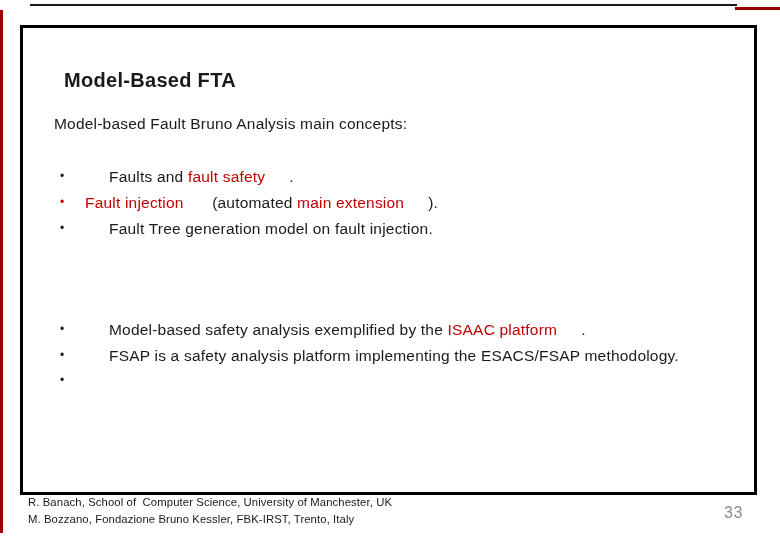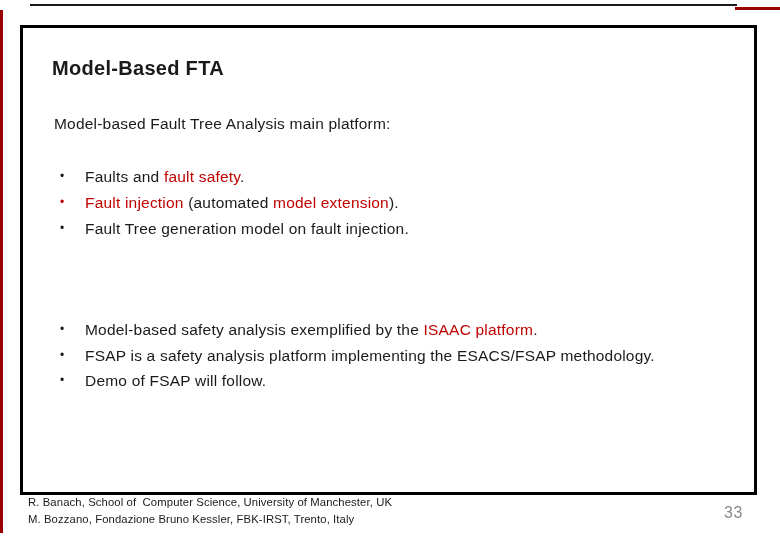--- a/index.html
+++ b/index.html
@@ -8,39 +8,39 @@
     font-family:"Liberation Sans",sans-serif;overflow:hidden;
   }
   .top-edge-line{position:absolute;left:30px;top:4px;width:707px;height:2px;background:var(--top-line);}
   .top-right-dash{position:absolute;left:735px;top:7px;width:45px;height:3px;background:var(--frame-red);}
   .left-accent{position:absolute;left:0;top:10px;width:3px;height:523px;background:var(--frame-red);}
   .frame{
     position:absolute;left:20px;top:25px;width:737px;height:470px;
     border:3px solid var(--border-black);box-sizing:border-box;background:transparent;
   }
   .title{
-    position:absolute;left:48px;top:53px;margin:4px;
+    position:absolute;left:48px;top:53px;margin:16px;
     font-size:20px;font-weight:bold;color:var(--text-black);letter-spacing:.3px;
   }
   .body-line{
     position:absolute;margin:0;font-size:15.5px;color:var(--text-black);
     letter-spacing:.2px;line-height:19px;
   }
   .intro{left:54px;top:114px;}
   .following{left:54px;top:268px;}
   .bullet-row{
     position:absolute;left:60px;display:flex;align-items:baseline;
     font-size:15.5px;color:var(--text-black);letter-spacing:.2px;line-height:19px;
   }
   .dot{
     flex:0 0 25px;width:25px;font-size:12px;color:var(--text-black);
     align-self:center;line-height:19px;
   }
   .dot[data-color="red"]{color:var(--accent-red);}
-  .seg-normal{color:var(--text-black);}
+  .seg-normal{color:var(--text-black);margin-left:24px;}
   .seg-red{color:var(--accent-red);}
   .footer-line{
     position:absolute;left:28px;margin:0;font-size:11.3px;color:#1a1a1a;
     letter-spacing:.1px;white-space:pre;
   }
   .footer-1{top:496px;}
   .footer-2{top:513px;}
   .page-number{
     position:absolute;left:724px;top:504px;font-size:16px;
     color:var(--page-number-gray);letter-spacing:.5px;
@@ -51,47 +51,46 @@
 
 <div class="page">
 
   <div class="top-edge-line"></div>
   <div class="top-right-dash"></div>
   <div class="left-accent"></div>
   <div class="frame"></div>
 
   <h1 class="title">Model-Based FTA</h1>
 
-  <p class="body-line intro">Model-based Fault Tree Analysis main platform:</p>
+  <p class="body-line intro">Model-based Fault Bruno Analysis main concepts:</p>
 
   <div class="bullet-row" style="top:167px">
     <span class="dot" data-color="black">•</span>
     <span class="bullet-text"><span class="seg-normal">Faults and </span><span class="seg-red">fault safety</span><span class="seg-normal">.</span></span>
   </div>
   <div class="bullet-row" style="top:193px">
     <span class="dot" data-color="red">•</span>
-    <span class="bullet-text"><span class="seg-red">Fault injection</span><span class="seg-normal"> (automated </span><span class="seg-red">model extension</span><span class="seg-normal">).</span></span>
+    <span class="bullet-text"><span class="seg-red">Fault injection</span><span class="seg-normal"> (automated </span><span class="seg-red">main extension</span><span class="seg-normal">).</span></span>
   </div>
   <div class="bullet-row" style="top:219px">
     <span class="dot" data-color="black">•</span>
     <span class="bullet-text"><span class="seg-normal">Fault Tree generation model on fault injection.</span></span>
   </div>
 
 
   <div class="bullet-row" style="top:320px">
     <span class="dot" data-color="black">•</span>
     <span class="bullet-text"><span class="seg-normal">Model-based safety analysis exemplified by the </span><span class="seg-red">ISAAC platform</span><span class="seg-normal">.</span></span>
   </div>
   <div class="bullet-row" style="top:346px">
     <span class="dot" data-color="black">•</span>
     <span class="bullet-text"><span class="seg-normal">FSAP is a safety analysis platform implementing the ESACS/FSAP methodology.</span></span>
   </div>
   <div class="bullet-row" style="top:371px">
     <span class="dot" data-color="black">•</span>
-    <span class="bullet-text"><span class="seg-normal">Demo of FSAP will follow.</span></span>
   </div>
 
   <p class="footer-line footer-1">R. Banach, School of  Computer Science, University of Manchester, UK</p>
   <p class="footer-line footer-2">M. Bozzano, Fondazione Bruno Kessler, FBK-IRST, Trento, Italy</p>
 
   <span class="page-number">33</span>
 
 </div>
 
 </body></html>

